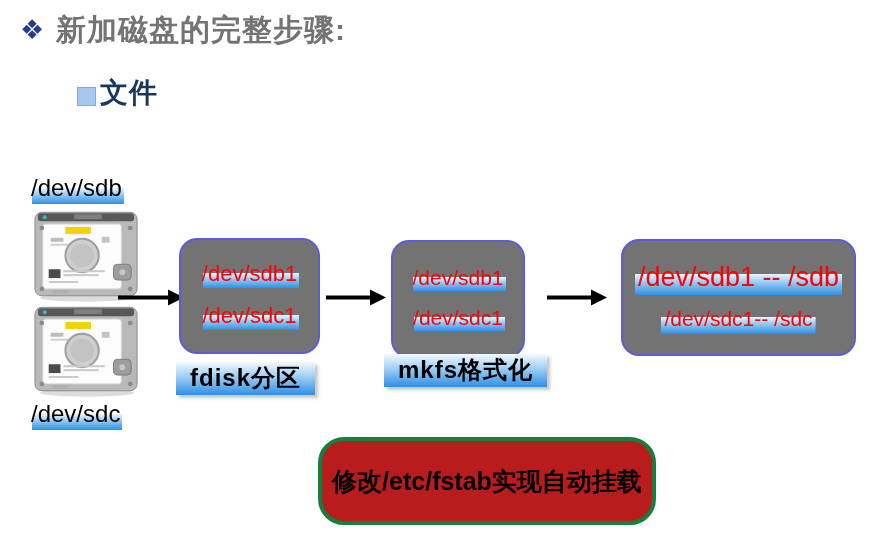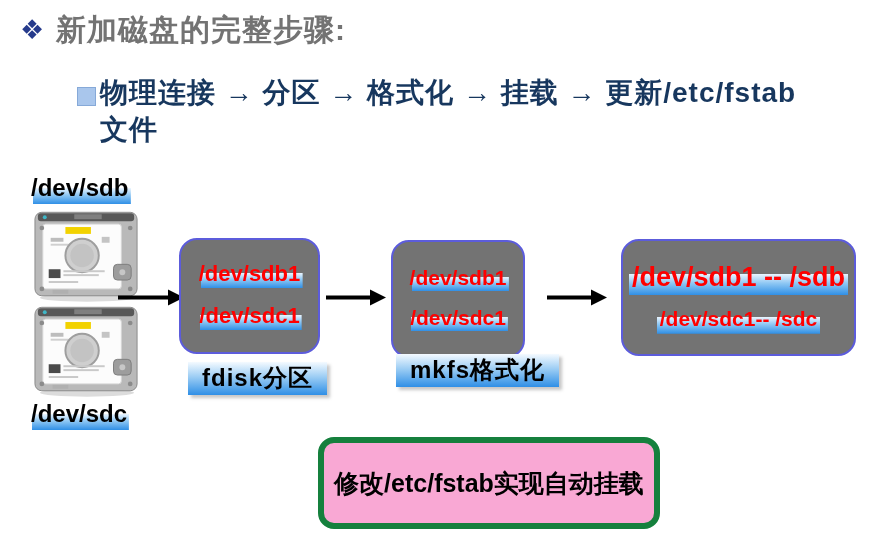--- a/index.html
+++ b/index.html
@@ -17,60 +17,58 @@
   .subtitle span{display:block;}
 
   
   .hl-inline{
     display:inline-block;
     background-image:linear-gradient(180deg,#eaf5ff 0%,#8cc6f3 45%,#2f8fe6 100%);
     background-repeat:no-repeat;
     background-size:95% 52%;
     background-position:85% 92%;
     padding:0 3px 3px 3px;
-    font-weight:bold;white-space:nowrap;
+    font-weight:normal;white-space:nowrap;
   }
   .dev-label{font-size:24px;color:#000;}
   .red-line{font-size:22px;color:#ff0000;}
   .red-line.full{background-size:100% 62%;background-position:50% 100%;}
 
   
   .flow-box{
     background:#737373;border:2px solid #5C5CDB;border-radius:18px;
     display:flex;flex-direction:column;align-items:center;justify-content:center;gap:13px;
   }
   .caption{
     font-size:24px;font-weight:bold;color:#000;letter-spacing:1px;white-space:nowrap;
     background-image:linear-gradient(180deg,#f4faff 0%,#9ccdf4 45%,#2f8fe6 100%);
     padding:2px 14px 4px 14px;
     box-shadow:3px 3px 3px rgba(130,130,130,0.45);
-    margin-left:12px;
   }
 
   
   .note-box{
     left:318px;top:437px;width:330px;height:80px;
-    border:6px solid #15803d;border-radius:16px;background:#f9a8d4;
+    border:4px solid #15803d;border-radius:26px;background:#b91c1c;
     display:flex;align-items:center;justify-content:center;
   }
   .note-text{font-size:25px;font-weight:bold;color:#000;white-space:nowrap;}
 
   svg{display:block;}
 </style>
 </head>
 <body>
 
 <div class="canvas">
 
   <div class="abs title-bullet">❖</div>
   <div class="abs page-title">新加磁盘的完整步骤:</div>
 
   <div class="abs sub-bullet"></div>
   <div class="abs subtitle">
-    <span>物理连接 → 分区 → 格式化 → 挂载 → 更新/etc/fstab</span>
     <span>文件</span>
   </div>
 
   <div class="abs" style="left:28px;top:174px;">
     <span class="hl-inline dev-label">/dev/sdb</span>
   </div>
   <div class="abs" style="left:28px;top:400px;">
     <span class="hl-inline dev-label">/dev/sdc</span>
   </div>
 

